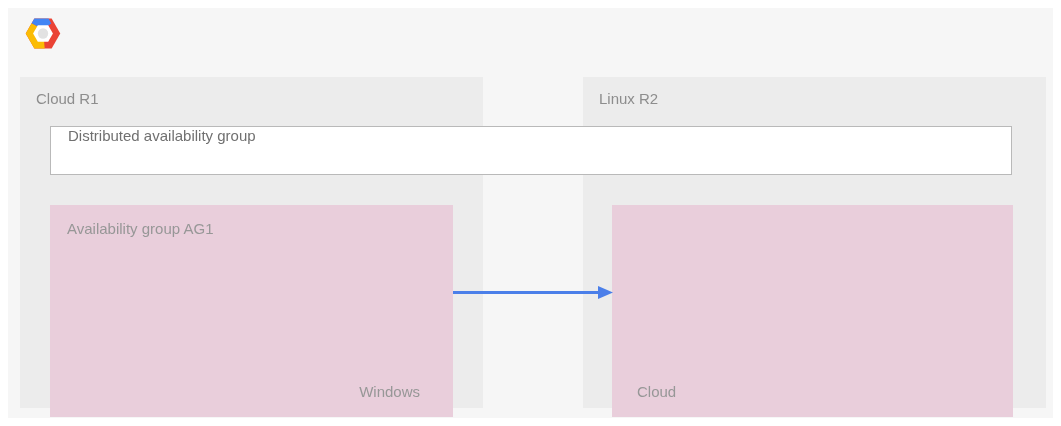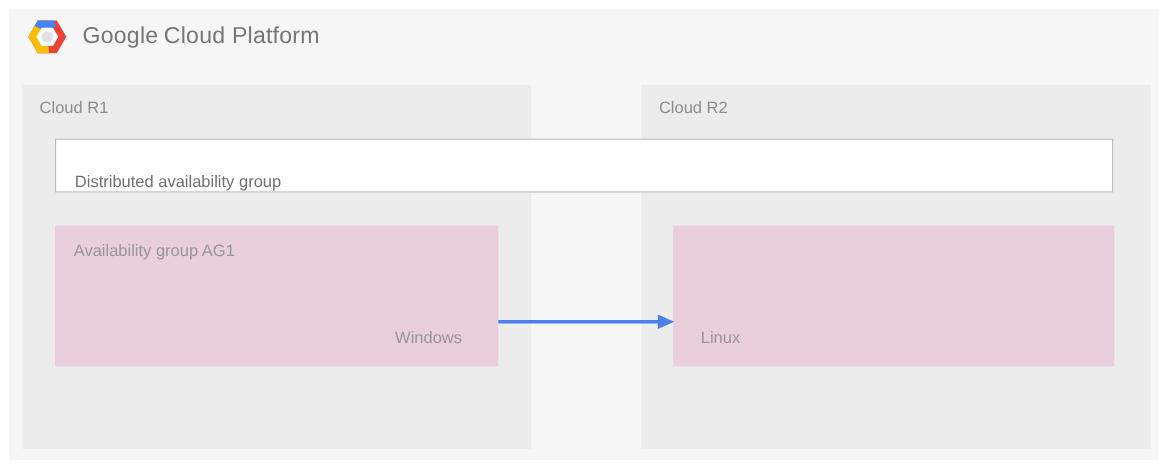--- a/index.html
+++ b/index.html
@@ -50,31 +50,31 @@
     font-size: 15px;
     color: var(--region_text, #8d8d8d);
   }
   .dist-box {
     position: absolute;
     left: 42px; top: 118px;
     width: 960px; height: 47px;
     background: #ffffff;
     border: 1px solid var(--dist_border, #b9b9b9);
     display: flex;
-    align-items: flex-end;
+    align-items: flex-start;
   }
   .dist-label {
     margin-left: 17px;
     font-size: 15px;
     color: var(--dist_text, #707070);
   }
   .ag-box {
     position: absolute;
     top: 197px;
-    height: 128px;
+    height: 212px;
     background: var(--group_bg, #e9cedb);
   }
   #ag1-box { left: 42px;  width: 403px; }
   #ag2-box { left: 604px; width: 401px; }
   .ag-label {
     position: absolute;
     left: 17px; top: 15px;
     font-size: 15px;
     color: var(--group_text, #979797);
   }
@@ -108,44 +108,41 @@
     <div class="header">
       <span>
         <svg class="logo-svg" viewBox="0 0 44 38" aria-hidden="true">
           <polygon class="logo-red" points="2,19 12,1.7 32,1.7 42,19 32,36.3 12,36.3"></polygon>
           <polygon class="logo-yellow" points="2,19 8.8,7.2 22,14 24,36.3 12,36.3"></polygon>
           <polygon class="logo-blue" points="8.8,7.2 12,1.7 28.5,1.7 31.5,7.5 22,14"></polygon>
           <polygon fill="#ffffff" points="10.5,19 16,9.5 28,9.5 33.5,19 28,28.5 16,28.5"></polygon>
           <circle class="logo-core" cx="22" cy="19" r="6"></circle>
         </svg>
       </span>
-      <span class="brand">
-        <span class="primary">Google</span><span>Cloud Platform</span>
-      </span>
     </div>
 
     <div class="region" id="region-r1">
       <div class="region-label">Cloud R1</div>
     </div>
 
     <div class="region" id="region-r2">
-      <div class="region-label">Cloud R2</div>
+      <div class="region-label">Linux R2</div>
     </div>
 
     <div class="dist-box">
       <span class="dist-label">Distributed availability group</span>
     </div>
 
     <div class="ag-box" id="ag1-box">
       <div class="ag-label">Availability group AG1</div>
       <div class="os-label os-right">Windows</div>
     </div>
 
     <div class="ag-box" id="ag2-box">
-      <div class="os-label os-left">Linux</div>
+      <div class="os-label os-left">Cloud</div>
     </div>
 
     <svg class="arrow-svg" viewBox="0 0 161 15" aria-hidden="true">
       <line class="arrow-line" x1="1" y1="7.5" x2="147" y2="7.5"></line>
       <polygon class="arrow-head" points="146,1 161,7.5 146,14"></polygon>
     </svg>
 
   </div>
 </div>
 

